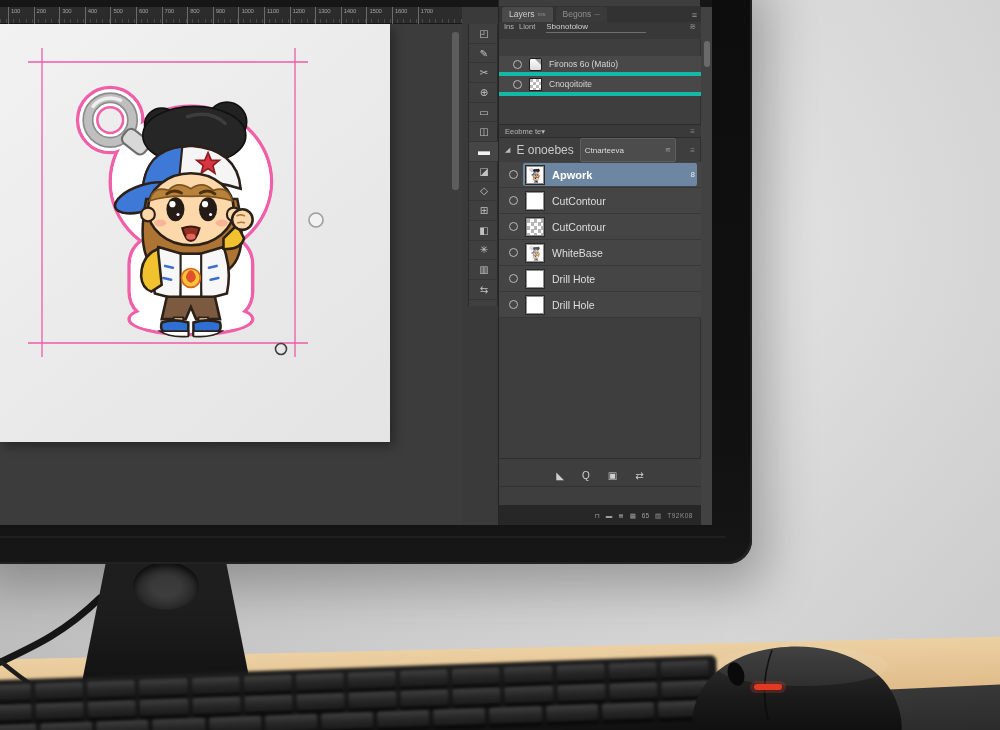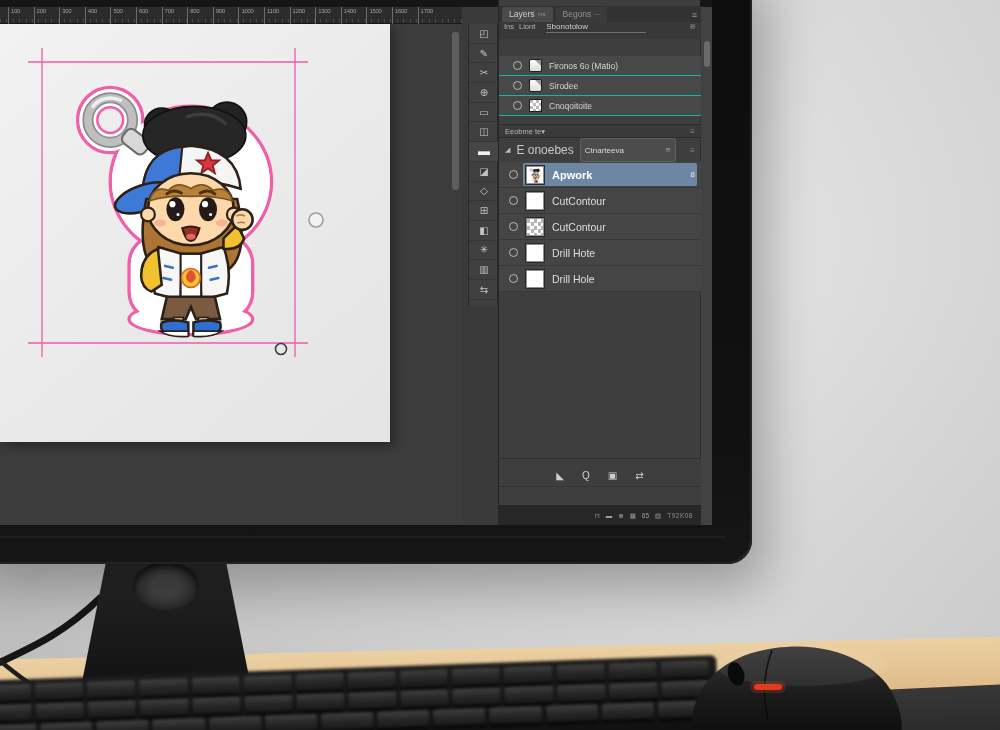--- a/index.html
+++ b/index.html
@@ -62,21 +62,21 @@
   .hamburger{position:absolute;right:4px;top:4px;color:#9a9a9a;font-size:9px;}
   .row2{position:absolute;left:0;top:22px;width:202px;height:17px;display:flex;align-items:flex-start;gap:5px;padding:0 5px;background:#383838;}
   .minibtn{font-size:7.5px;color:#b5b5b5;}
   .field{flex:1;max-width:100px;margin-left:6px;font-size:8px;color:#d0d0d0;border-bottom:1px solid #6e6e6e;padding-bottom:1px;}
   .row2 .hamburger2{margin-left:auto;color:#8e8e8e;font-size:8px;}
   .grouphdr{position:absolute;left:0;top:40px;width:202px;height:16px;background:#444;border-top:1px solid #2d2d2d;border-bottom:1px solid #2d2d2d;
     display:flex;align-items:center;gap:9px;padding:0 6px;font-size:8.5px;color:#cfcfcf;}
   .grouphdr .arrow{font-size:7px;color:#bdbdbd;}
   .grouphdr .nub{margin-left:auto;color:#8a8a8a;font-size:8px;}
   .effects{position:absolute;left:0;top:56px;width:202px;}
-  .effrow{height:20px;display:flex;align-items:center;gap:7px;padding:0 6px 0 14px;background:#484848;border-bottom:1px solid #14b8a6;}
+  .effrow{height:20px;display:flex;align-items:center;gap:7px;padding:0 6px 0 14px;background:#484848;border-bottom:4px solid #14b8a6;}
   .eye{width:9px;height:9px;border:1.3px solid #b9b9b9;border-radius:50%;flex:0 0 auto;}
   .doc{width:13px;height:13px;background:linear-gradient(#fdfdfd,#dcdcdc);border:1px solid #1e1e1e;border-radius:2px;position:relative;flex:0 0 auto;}
   .doc:after{content:"";position:absolute;right:0;top:0;border:3px solid #9a9a9a;border-left-color:transparent;border-bottom-color:transparent;}
   .checker{width:13px;height:13px;border:1px solid #1e1e1e;flex:0 0 auto;
     background:repeating-conic-gradient(#fff 0 25%,#b9b9b9 0 50%) 0 0/6px 6px;}
   .efflabel{font-size:8.5px;color:#d6d6d6;}
   .sectionbar{position:absolute;left:0;top:124px;width:202px;height:14px;background:#3a3a3a;border-top:1px solid #2c2c2c;border-bottom:1px solid #2c2c2c;
     display:flex;align-items:center;padding:0 6px;font-size:7.5px;color:#b5b5b5;}
   .sectionbar .hamburger3{margin-left:auto;color:#888;font-size:8px;}
   .blendrow{position:absolute;left:0;top:140px;width:202px;height:20px;display:flex;align-items:center;gap:6px;padding:0 6px;}
@@ -253,25 +253,20 @@
 
 
         <div class="effects" id="effects">
             <div class="effrow">
               <span class="eye"></span>
               <span class="doc"></span>
               <span class="efflabel">Fironos 6o (Matio)</span>
             </div>
             <div class="effrow">
               <span class="eye"></span>
-              <span class="doc"></span>
-              <span class="efflabel">Sirodee</span>
-            </div>
-            <div class="effrow">
-              <span class="eye"></span>
               <span class="checker"></span>
               <span class="efflabel">Cnoqoitoite</span>
             </div>
           </div>
 
         <div class="sectionbar">
           <span>Eeobme te</span>
           <span>▾</span>
           <span class="hamburger3">≡</span>
         </div>
@@ -300,20 +295,29 @@
             </div>
             <div class="lrow">
               <span class="eye"></span>
               <div class="thumb"></div>
               <span class="lname">CutContour</span>
             </div>
             <div class="lrow">
               <span class="eye"></span>
               <div class="thumb checker2"></div>
               <span class="lname">CutContour</span>
+            </div>
+            <div class="lrow">
+              <span class="eye"></span>
+              <div class="thumb faded">
+                <svg viewBox="0 0 260 310">
+                  <use href="#sticker-sym"></use>
+                </svg>
+              </div>
+              <span class="lname">WhiteBase</span>
             </div>
             <div class="lrow">
               <span class="eye"></span>
               <div class="thumb"></div>
               <span class="lname">Drill Hote</span>
             </div>
             <div class="lrow">
               <span class="eye"></span>
               <div class="thumb"></div>
               <span class="lname">Drill Hole</span>

